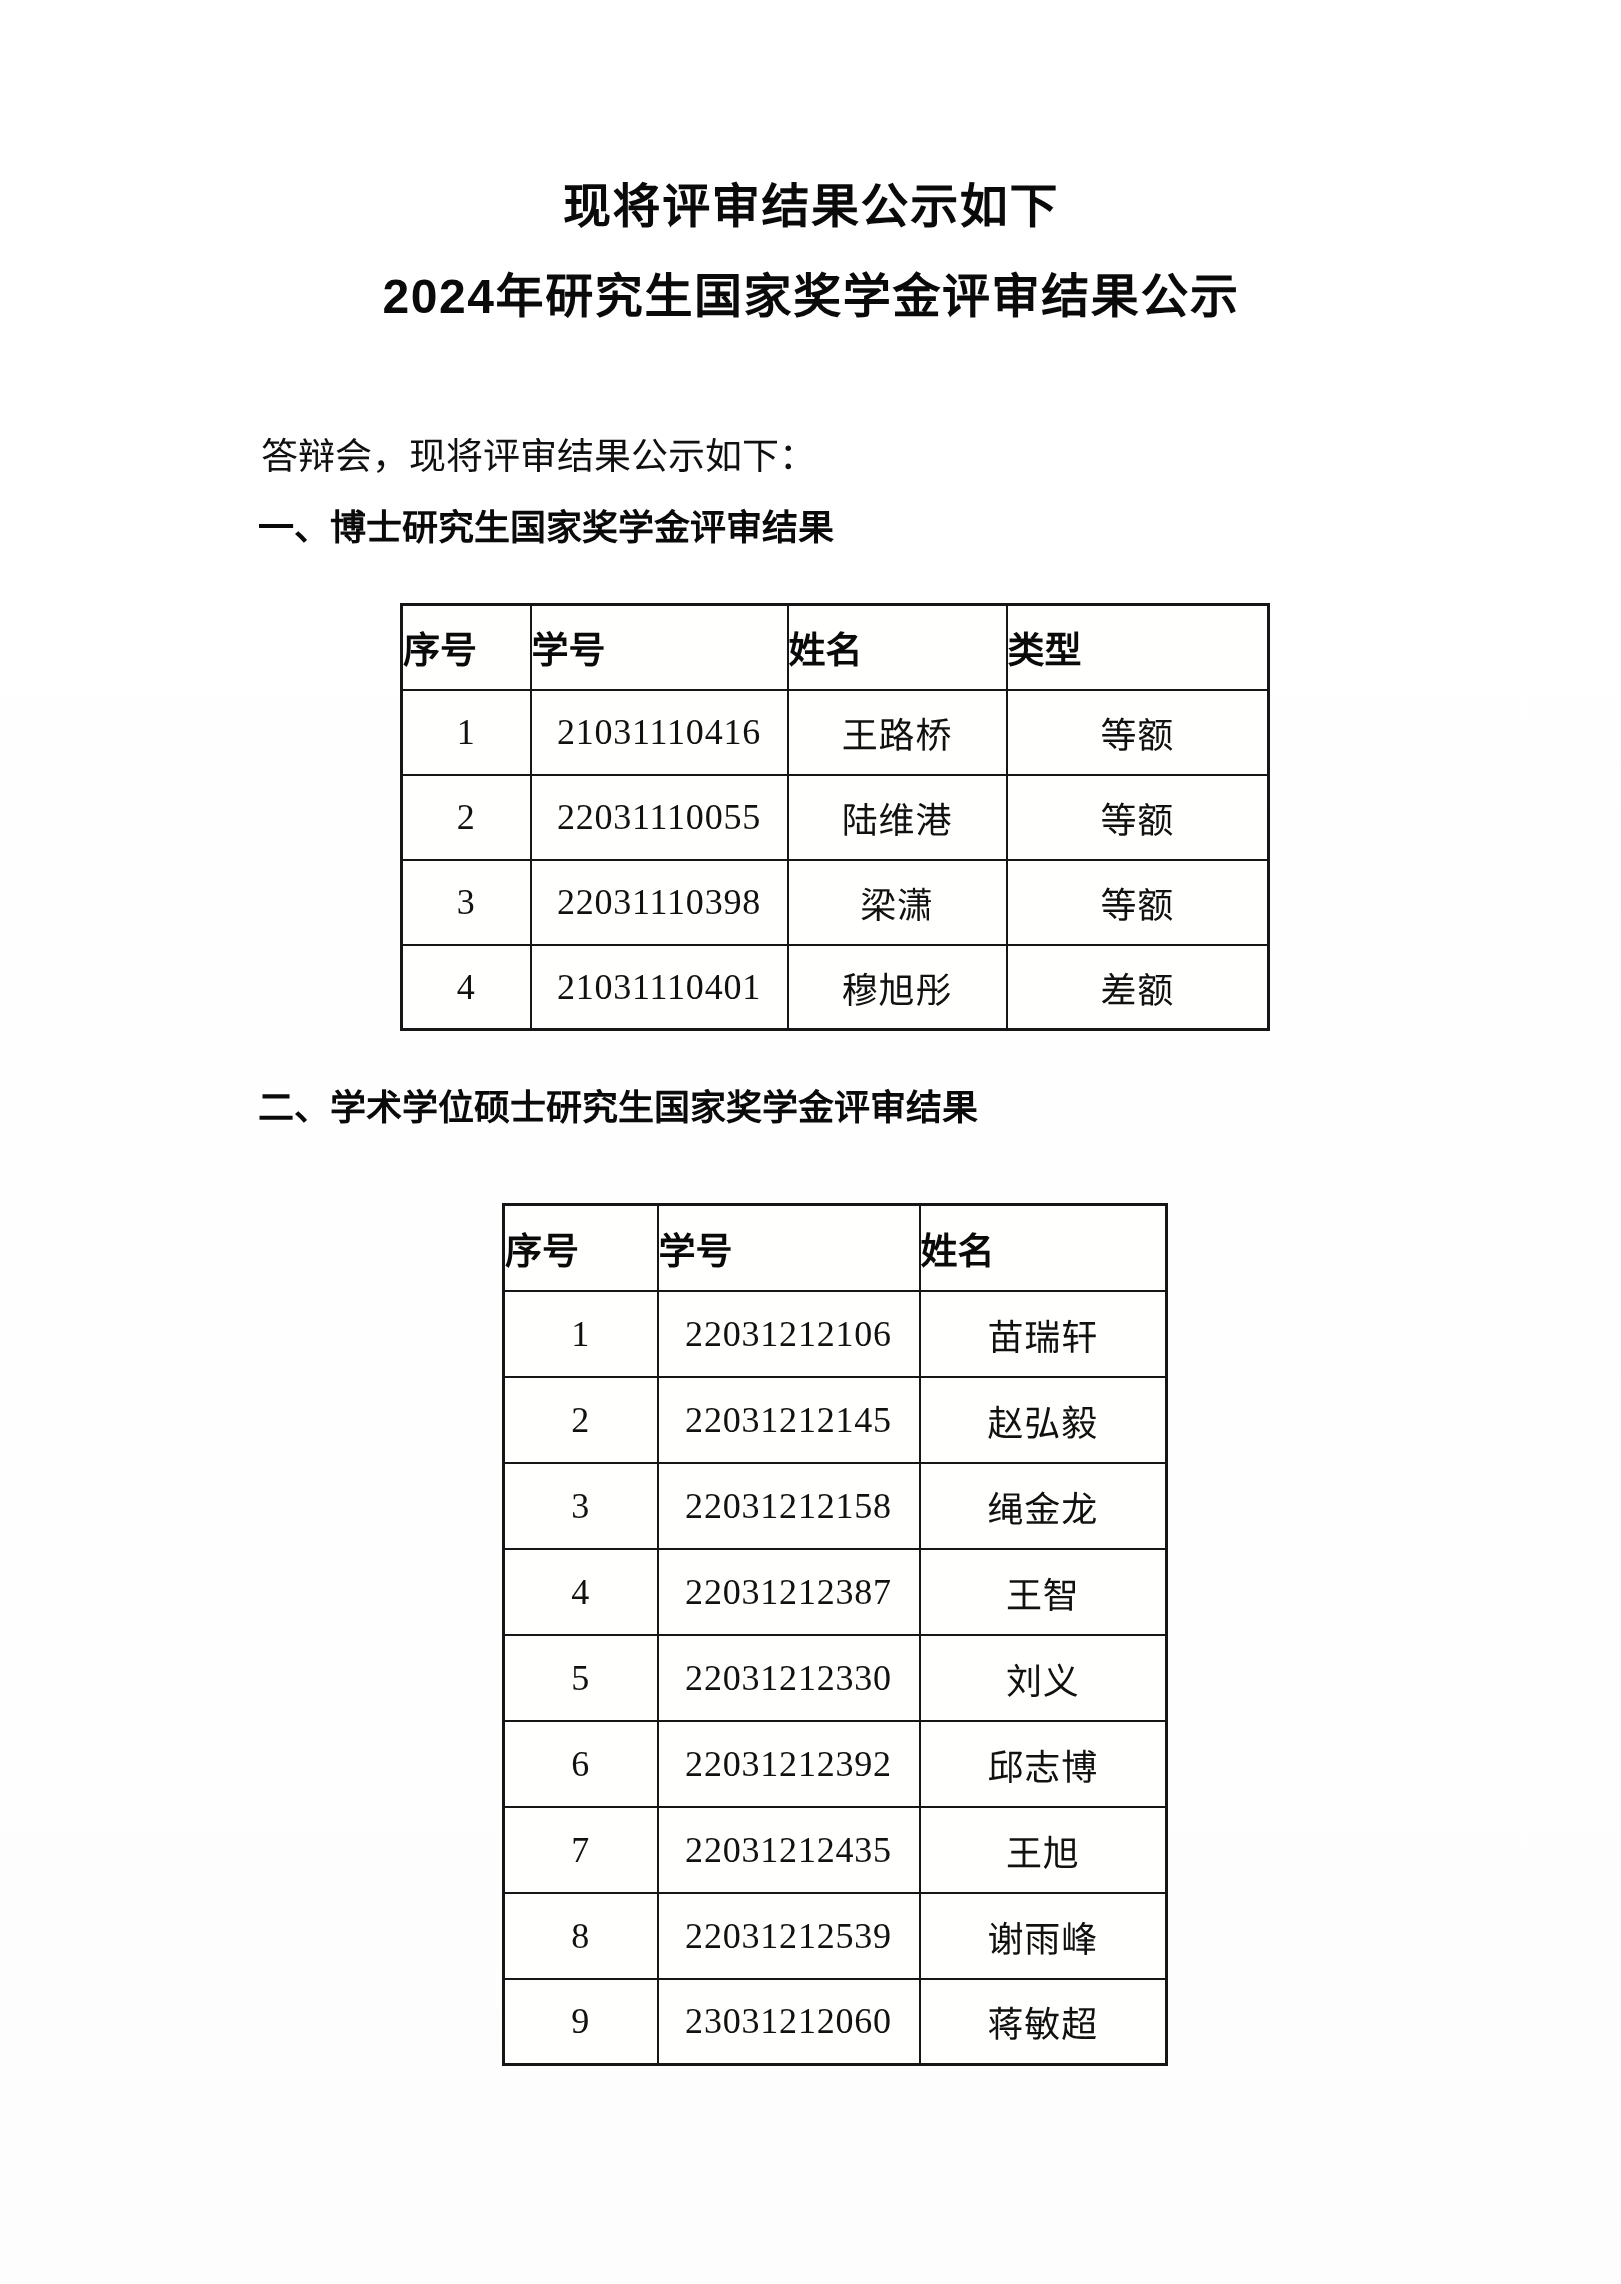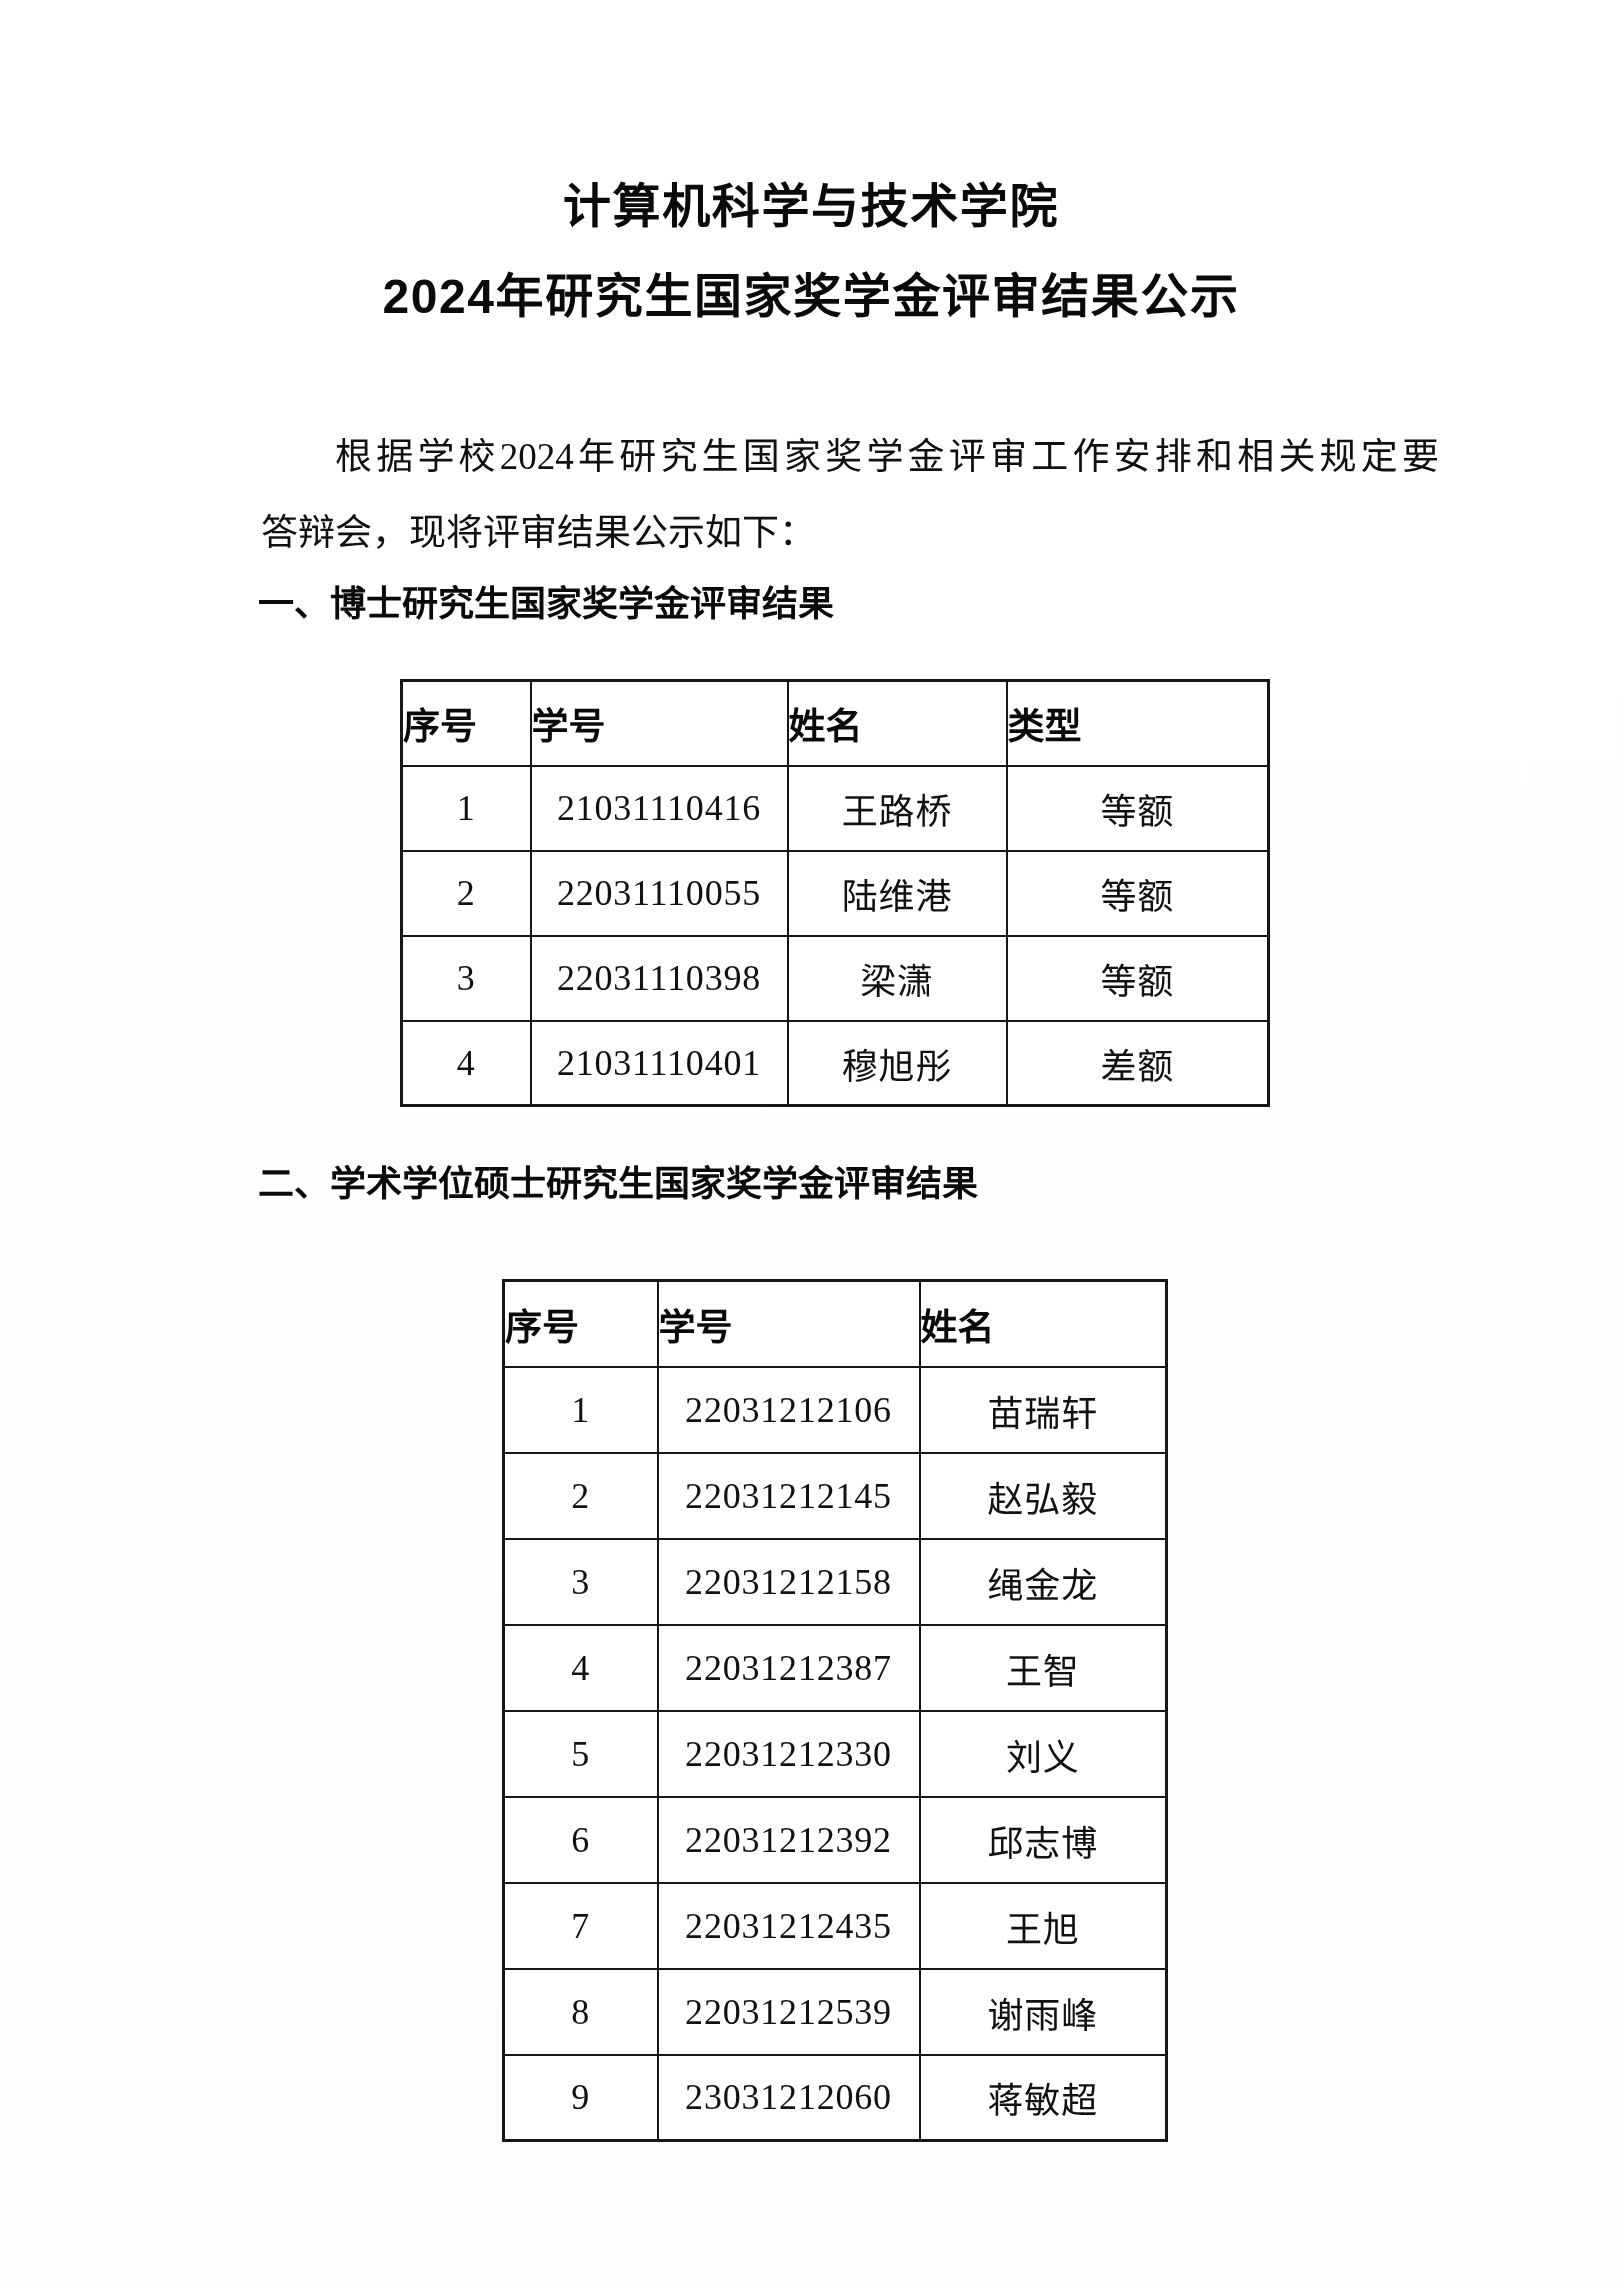--- a/index.html
+++ b/index.html
@@ -100,26 +100,25 @@
     color: #111111;
     padding: 0;
     letter-spacing: 0.8px;
   }
 </style>
 <title>计算机科学与技术学院</title></head>
 <body>
 
 <div class="page">
 
-  <h1 class="doc-title first">计算机科学与技术学院</h1>
+  <h1 class="doc-title first">现将评审结果公示如下</h1>
 
   <h1 class="doc-title second">2024年研究生国家奖学金评审结果公示</h1>
 
   <p class="intro">
-    <span class="line indent">根据学校2024年研究生国家奖学金评审工作安排和相关规定要</span>
     <span class="line last">答辩会，现将评审结果公示如下：</span>
   </p>
 
   <h2 class="section-heading">一、博士研究生国家奖学金评审结果</h2>
 
   <table class="results t1">
     <colgroup>
       <col style="width:129px">
       <col style="width:257px">
       <col style="width:219px">

